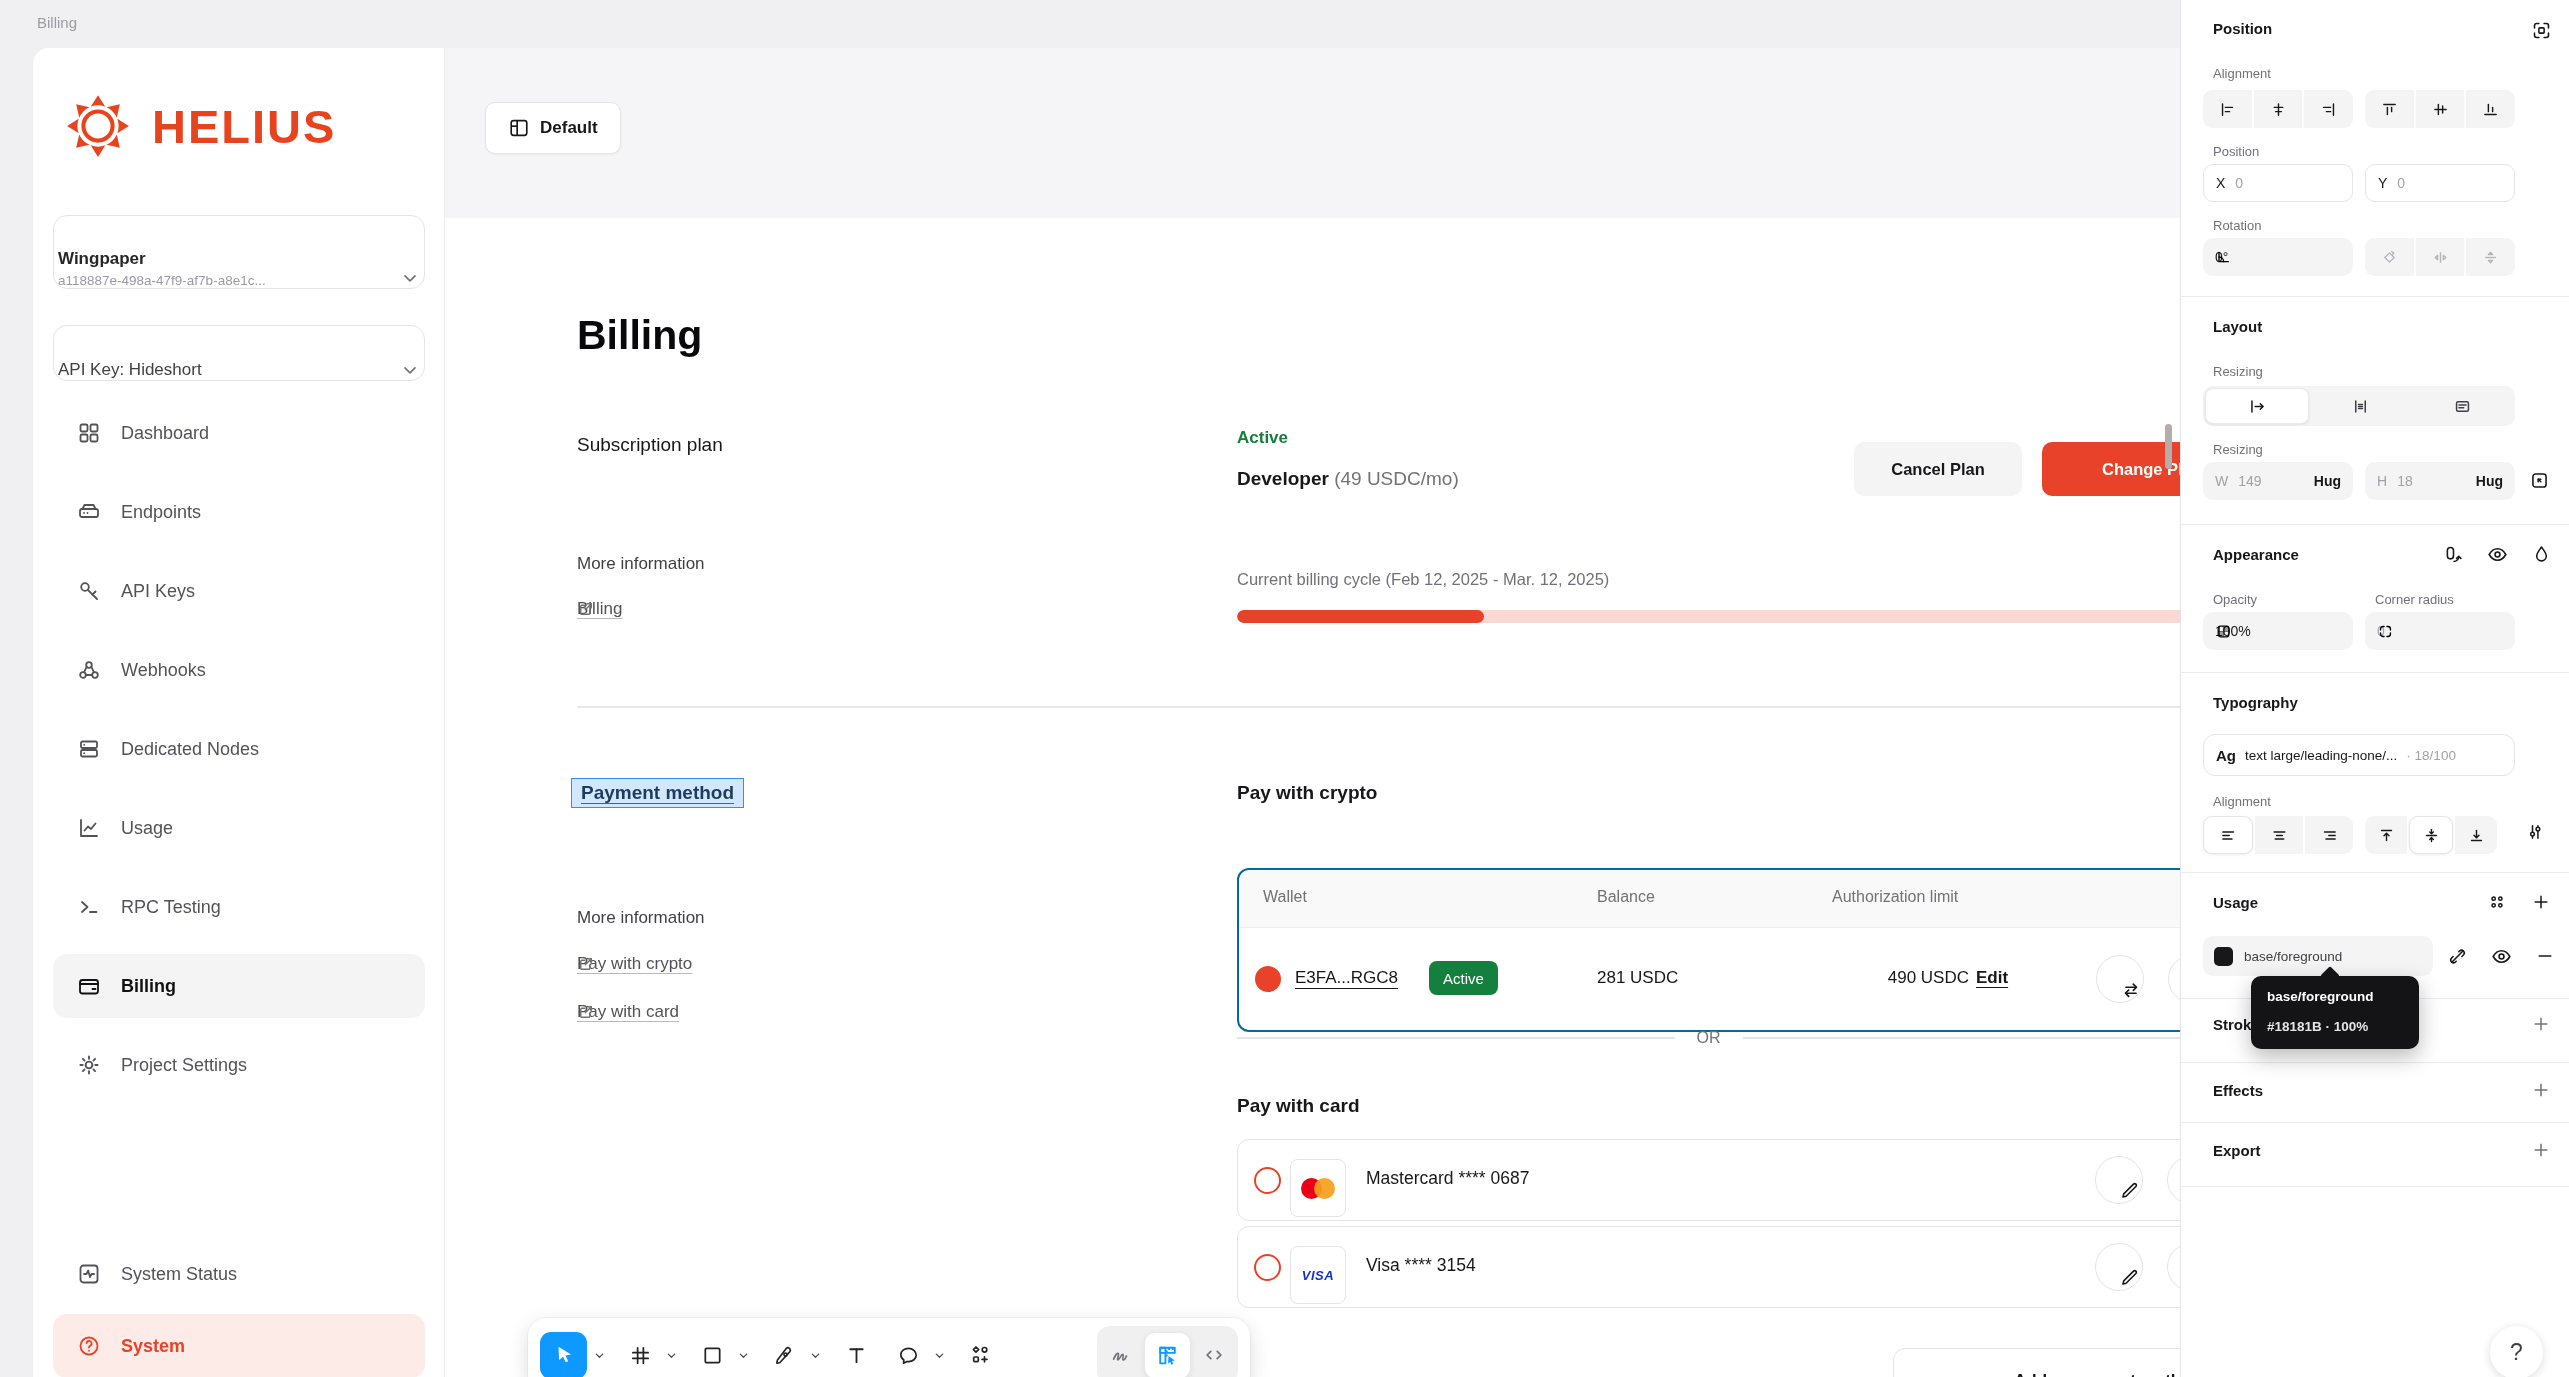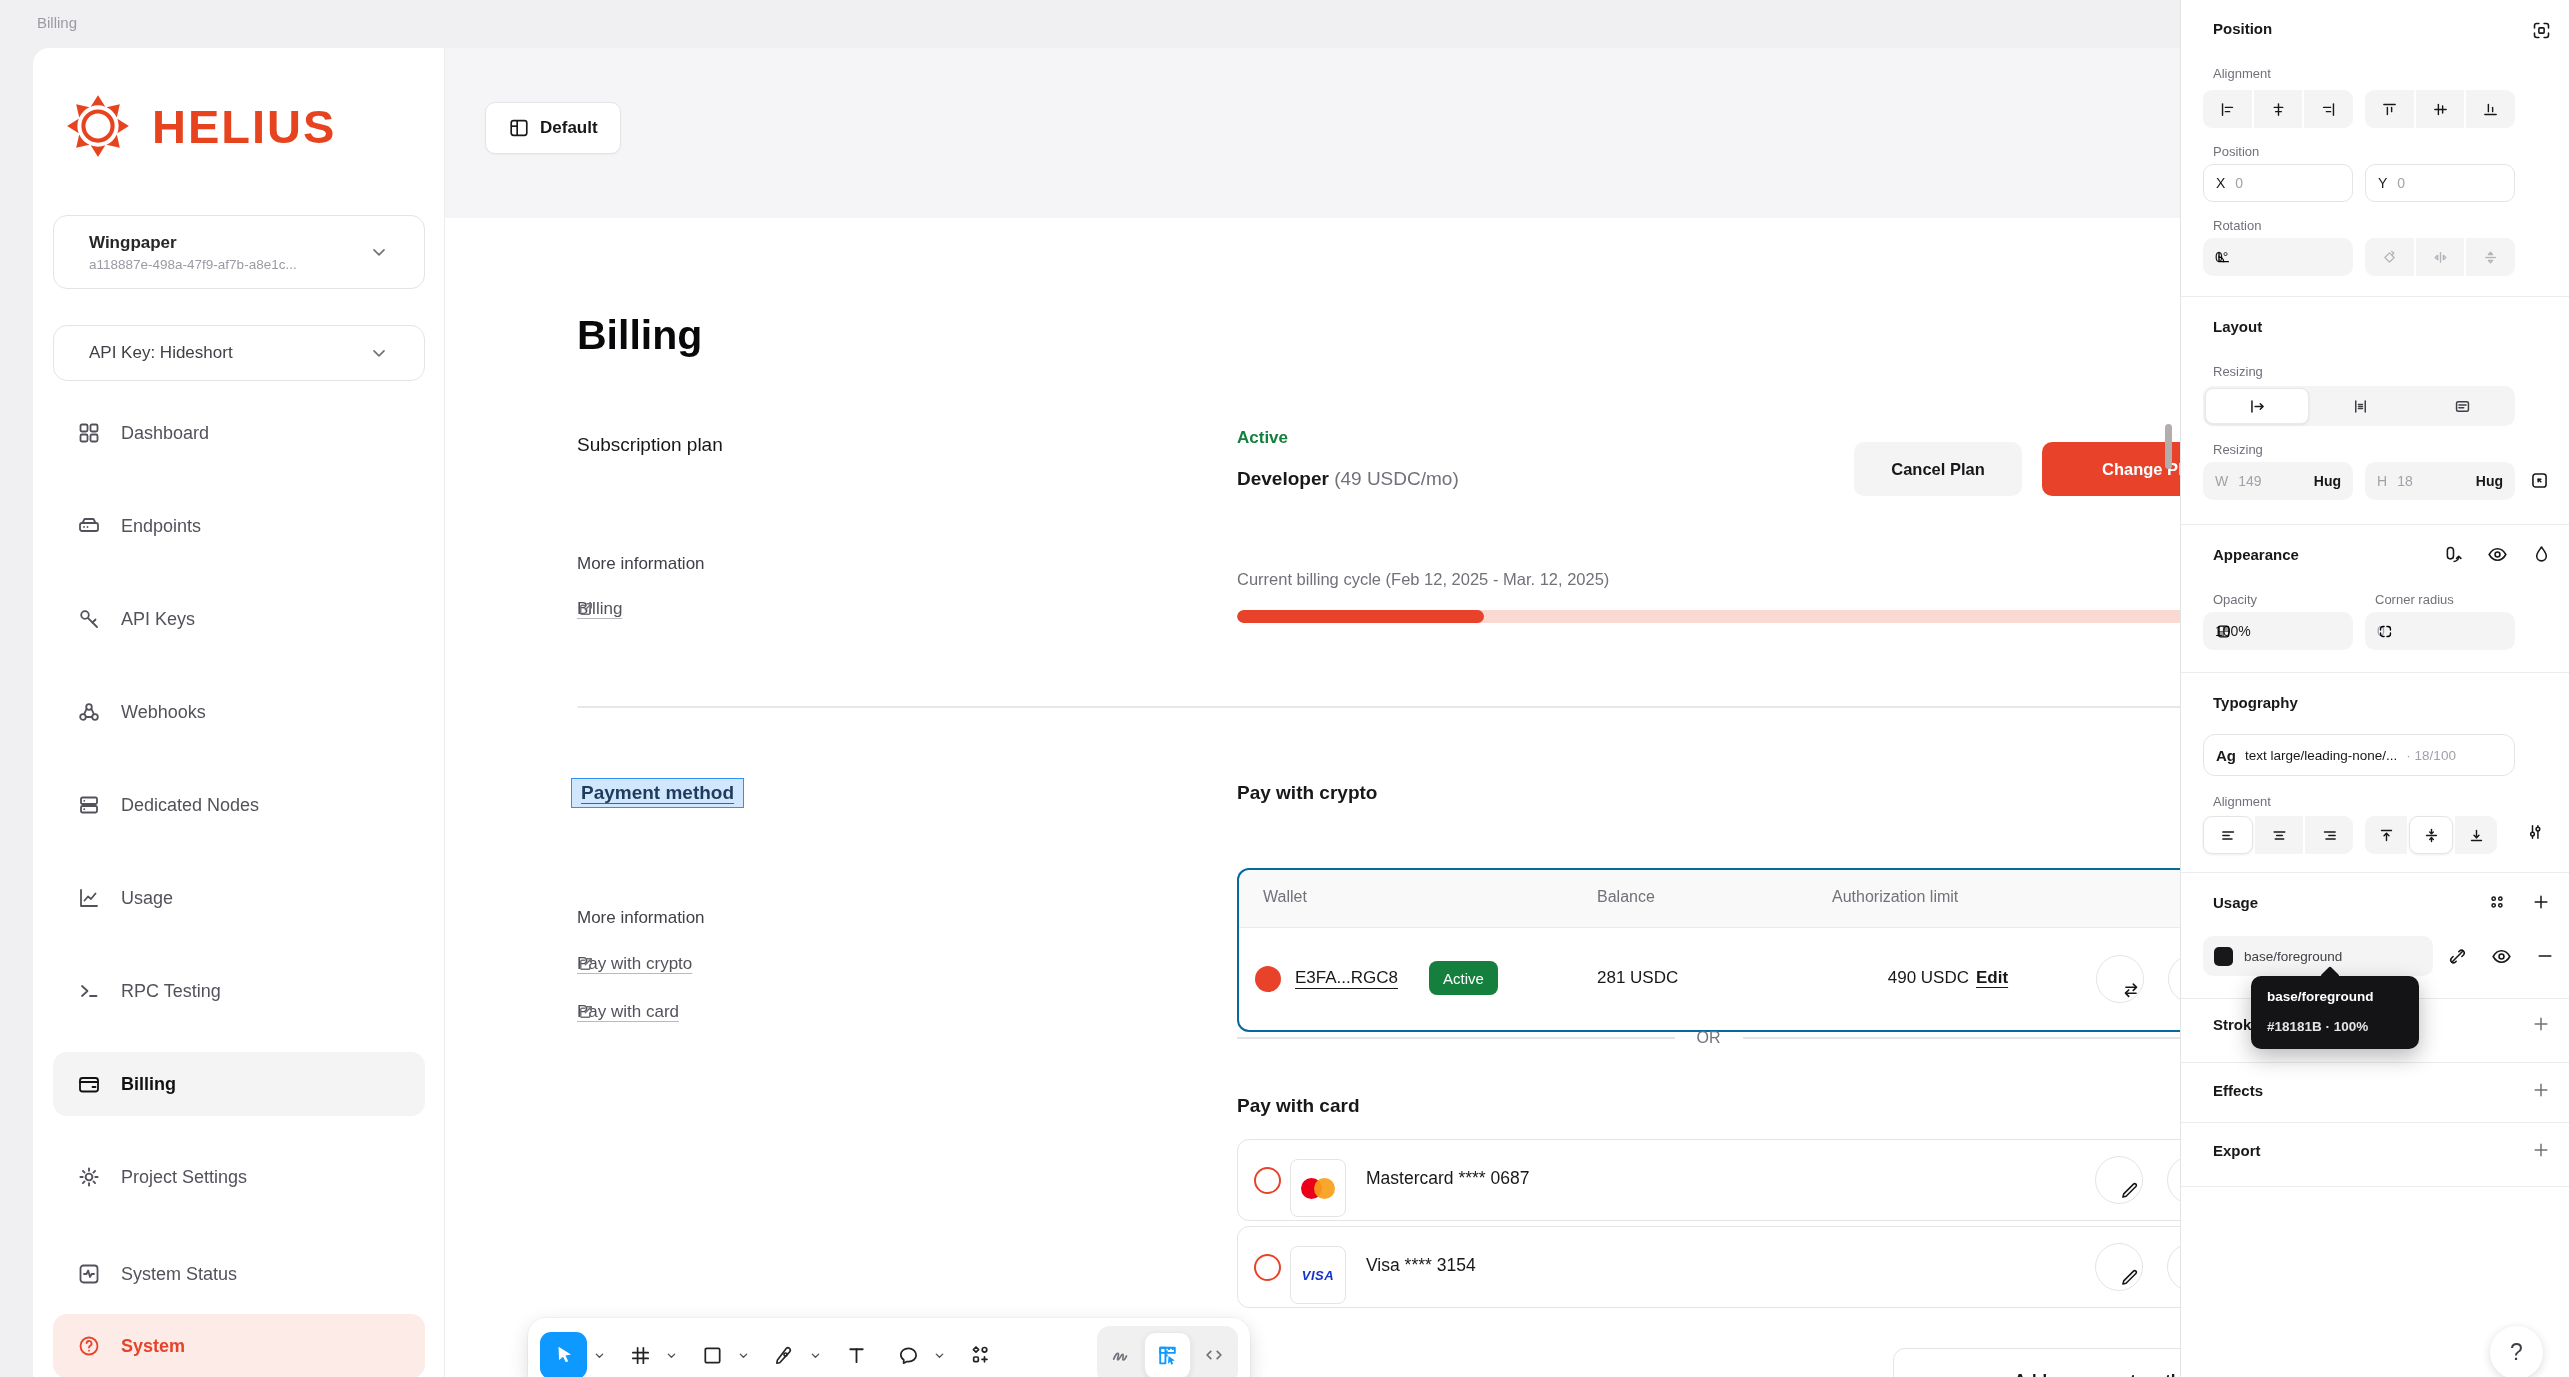--- a/index.html
+++ b/index.html
@@ -14,27 +14,27 @@
   .default-btn { position:absolute; left:40px; top:54px; height:52px; padding:0 22px; display:flex; align-items:center; gap:10px;
     background:#fff; border:1px solid #e4e4e7; border-radius:10px; font-size:17px; font-weight:600; color:#18181b;
     font-family:inherit; cursor:pointer; box-shadow:0 1px 2px rgba(0,0,0,.04); }
 
   
   .sidebar { position:absolute; left:33px; top:48px; width:412px; height:1329px; background:#fff;
     border-radius:16px 0 0 0; border-right:1px solid #ececef; }
   .logo { position:absolute; left:27px; top:40px; display:flex; align-items:center; gap:16px; }
   .logo-text { font-size:47px; font-weight:800; letter-spacing:2px; color:#e8431f; }
   .select-card { position:absolute; left:20px; width:372px; background:#fff; border:1px solid #e4e4e7; border-radius:14px;
-    display:flex; align-items:center; justify-content:space-between; padding:0 35px; cursor:pointer; }
+    display:flex; align-items:flex-end; justify-content:space-between; padding:0 4px; cursor:pointer; }
   .select-card.project { top:167px; height:74px; }
   .proj-name { font-size:17px; font-weight:600; color:#27272a; }
   .proj-id { font-size:13.5px; color:#9a9aa3; margin-top:4px; max-width:300px; overflow:hidden; white-space:nowrap; }
   .select-card.apikey { top:277px; height:56px; font-size:17px; color:#3f3f46; }
   .chev { color:#71717a; }
-  .nav { position:absolute; left:20px; width:372px; display:flex; flex-direction:column; gap:29px; }
+  .nav { position:absolute; left:20px; width:372px; display:flex; flex-direction:column; gap:15px; }
   .nav.main-nav { top:353px; }
   .nav.foot-nav { top:1194px; gap:8px; }
   .nav-item { height:64px; display:flex; align-items:center; gap:20px; padding:0 24px; border-radius:14px;
     font-size:18px; font-weight:500; color:#52525b; cursor:pointer; }
   .nav-item svg { color:#52525b; flex:0 0 auto; }
   .nav-item.active { background:#f4f4f5; color:#111113; font-weight:700; }
   .nav-item.active svg { color:#111113; }
   .nav-item.support { background:#fcebe6; color:#e8432a; font-weight:600; }
   .nav-item.support svg { color:#e8432a; }
 

